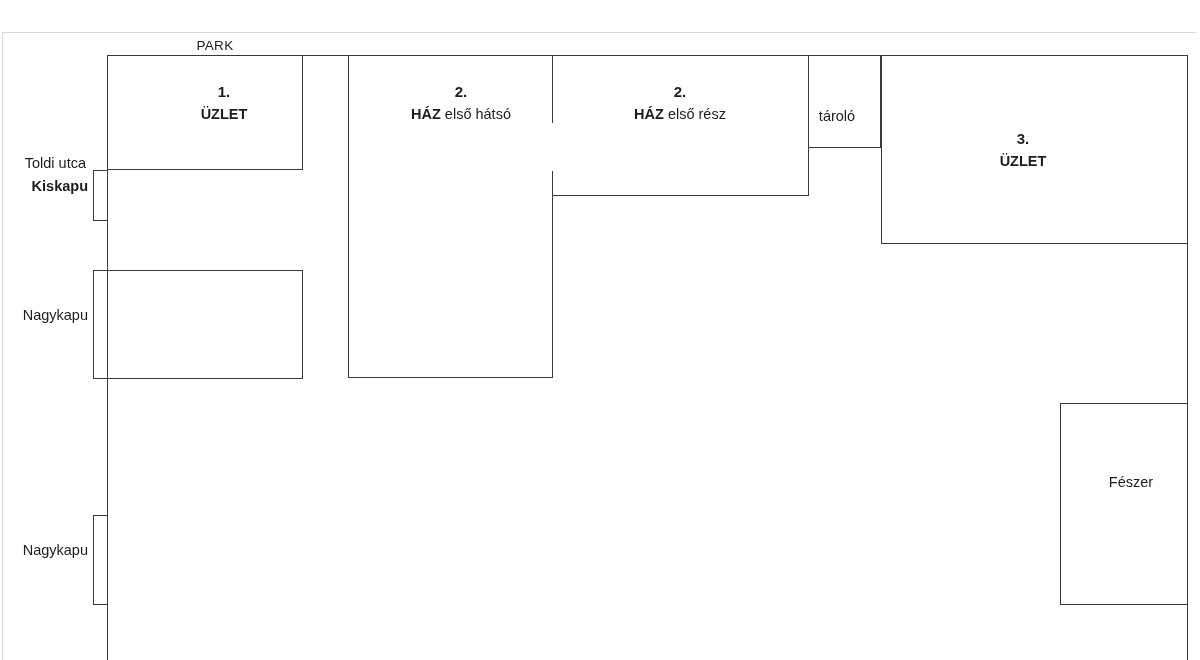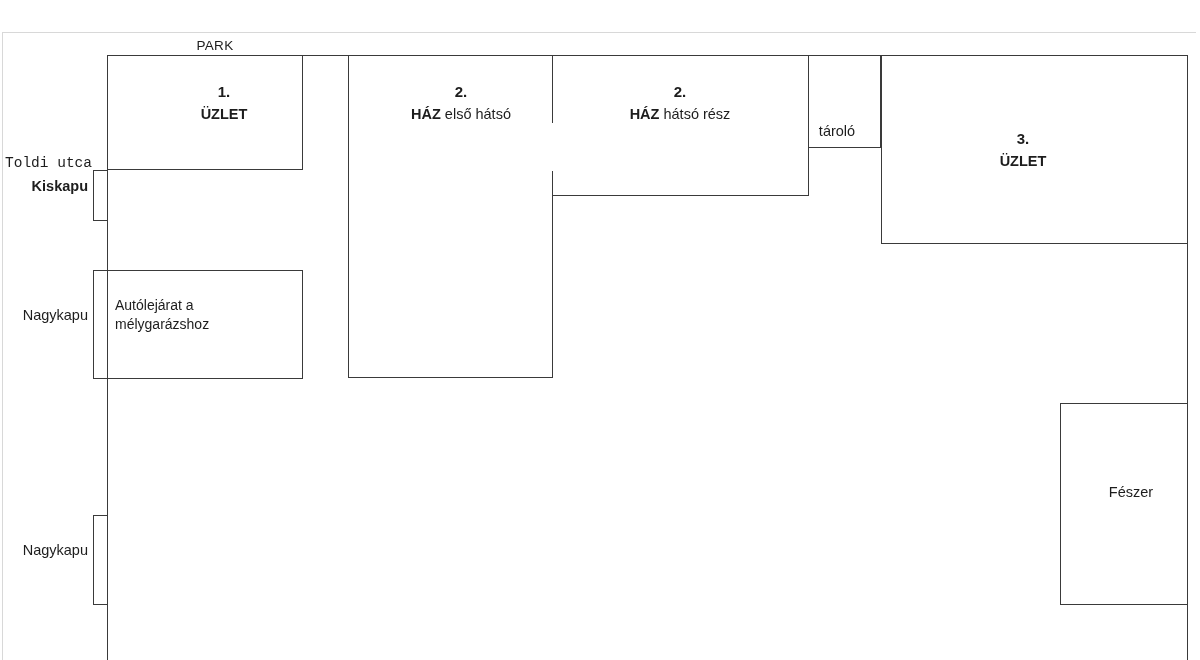--- a/index.html
+++ b/index.html
@@ -52,30 +52,30 @@
   }
   .ctr  { transform: translate(-50%, -50%); text-align: center; }
   .rgt  { transform: translate(-100%, -50%); text-align: right; }
   .vctr { transform: translateY(-50%); }
   .b    { font-weight: bold; }
   .box-label { line-height: 22px; }
   .box-label .num { font-weight: bold; font-size: 15px; }
   .box-label .nm  { font-size: 14.5px; }
 
   .park-label    { left:215px; top:15px;  font-size:13.5px; letter-spacing:0.3px; }
-  .toldi-label   { left:92px;  top:132px; font-size:14.5px;font-family:Liberation Mono, monospace; }
+  .toldi-label   { left:86px;  top:132px; font-size:14.5px; }
   .kiskapu-label { left:88px;  top:155px; font-size:14.5px;font-weight:bold; }
   .nagykapu-upper-label { left:88px; top:284px; font-size:14.5px; }
   .nagykapu-lower-label { left:88px; top:519px; font-size:14.5px; }
   .uzlet-label   { left:224px;  top:72px; }
   .haz-front-label { left:461px; top:72px; }
   .haz-back-label  { left:680px; top:72px; }
-  .tarolo-label  { left:837px;  top:100px;  font-size:14.5px; }
+  .tarolo-label  { left:837px;  top:85px;  font-size:14.5px; }
   .muhely-label  { left:1023px; top:119px; line-height:23px; }
-  .feszer-label  { left:1131px; top:461px; font-size:14.5px; }
+  .feszer-label  { left:1131px; top:451px; font-size:14.5px; }
   .ramp-label    { left:115px;  top:283px; line-height:18.5px; }
 </style>
 </head>
 <body>
 
 <div id="stage">
 
   <div class="scan-border"></div>
 
   <div class="wall outer-boundary"></div>
@@ -102,30 +102,26 @@
     <div class="nm b">ÜZLET</div>
   </div>
 
   <div class="lbl ctr box-label haz-front-label">
     <div class="num">2.</div>
     <div class="nm"><span class="b">HÁZ</span><span> első hátsó</span></div>
   </div>
 
   <div class="lbl ctr box-label haz-back-label">
     <div class="num">2.</div>
-    <div class="nm"><span class="b">HÁZ</span><span> hátsó rész</span></div>
+    <div class="nm"><span class="b">HÁZ</span><span> első rész</span></div>
   </div>
 
   <div class="lbl ctr tarolo-label">tároló</div>
 
   <div class="lbl ctr box-label muhely-label">
     <div class="num">3.</div>
     <div class="nm b">ÜZLET</div>
   </div>
 
   <div class="lbl ctr feszer-label">Fészer</div>
 
-  <div class="lbl vctr ramp-label">
-    <div>Autólejárat a</div>
-    <div>mélygarázshoz</div>
-  </div>
 
 </div>
 
 </body></html>

